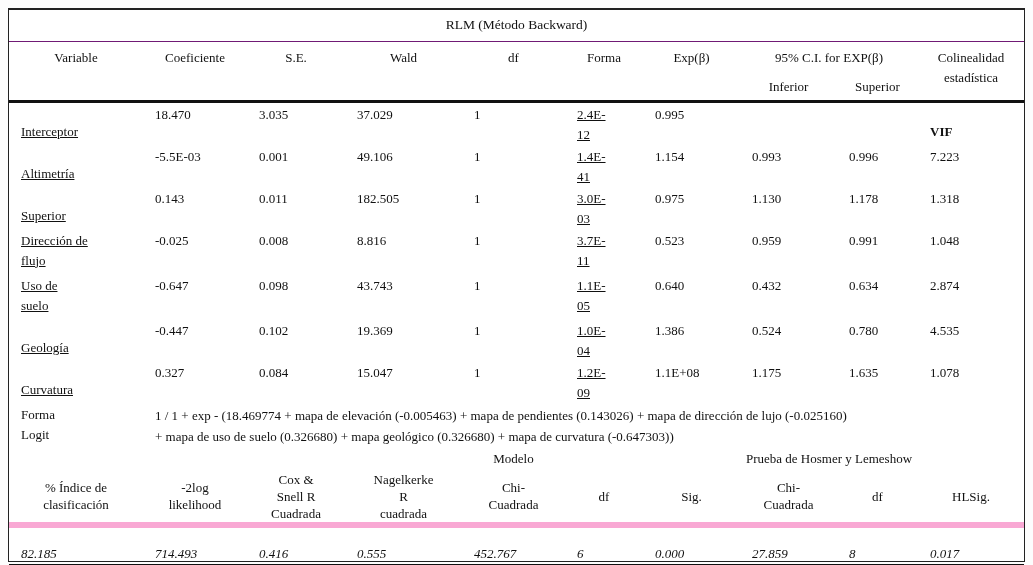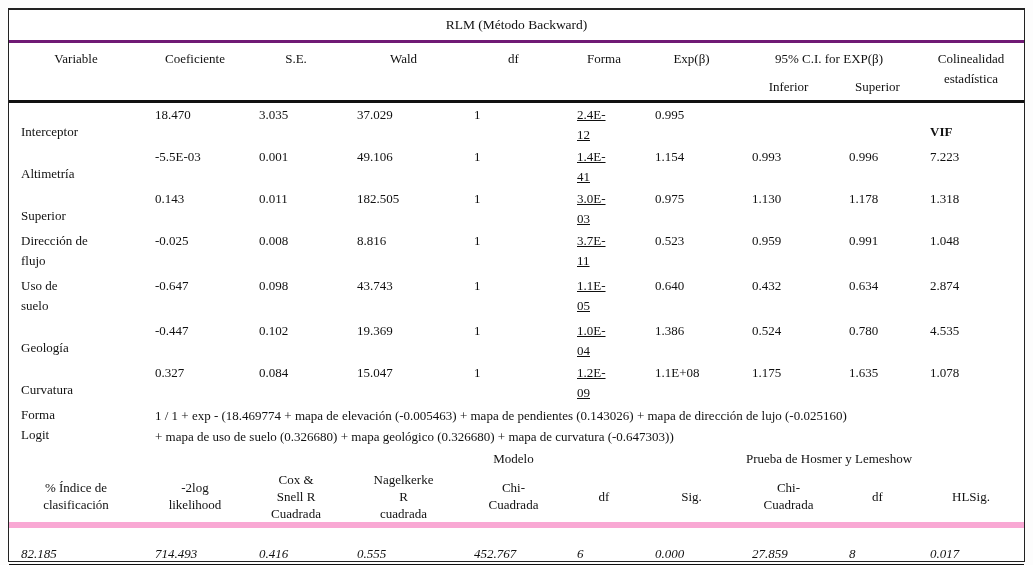--- a/index.html
+++ b/index.html
@@ -14,35 +14,35 @@
   .frame {
     position: absolute; left: 8px; top: 8px;
     width: 1017px; height: 554px;
     border: 1px solid #222; border-top: 2px solid #222;
     background: #fff;
   }
   table { border-collapse: collapse; table-layout: fixed; width: 100%; }
   td, th { font-weight: normal; vertical-align: top; padding: 2px 6px 0 12px; overflow: hidden; line-height: 20px; }
   th.c, td.c { text-align: center; padding: 6px 2px 0 2px; }
 
-  tbody.g-title { border-bottom: 3px solid #701a75; }
+  tbody.g-title { border-bottom: 1px solid #701a75; }
   tbody.g-head  { border-bottom: 3px solid #111; }
   tbody.g-model-head { border-bottom: 6px solid #f9a8d4; }
   tbody.g-model-data { border-bottom: 2px solid #111; }
 
   tr.r-title { height: 31px; }
   tr.r-h     { height: 30px; }
   tr.r-data  { height: 41px; }
   tr.r-logit { height: 43px; }
   tr.r-group { height: 24px; }
   tr.r-head2 { height: 54px; }
   tr.r-data2 { height: 30px; }
 
   td.title { text-align: center; vertical-align: middle; font-size: 13.5px; padding: 0; }
-  td.var { vertical-align: bottom; padding-bottom: 3px; white-space: pre-line; }
+  td.var { vertical-align: bottom; padding-bottom: 3px; white-space: pre-line; text-decoration: underline; }
   td.vb  { vertical-align: bottom; padding-bottom: 3px; font-weight: bold; }
   span.wsig-val { display: inline-block; width: 33px; overflow-wrap: anywhere; text-decoration: underline; }
   td.formula { white-space: pre-line; padding-right: 16px; line-height: 21px; }
   td.logit-label { white-space: pre-line; }
   tr.r-group td { vertical-align: middle; padding-top: 0; }
   tr.r-head2 th { vertical-align: middle; white-space: pre-line; line-height: 17px; padding-top: 0; }
   tr.r-data2 td { vertical-align: middle; padding-top: 16px; font-style: italic; }
 </style>
 </head>
 <body>

